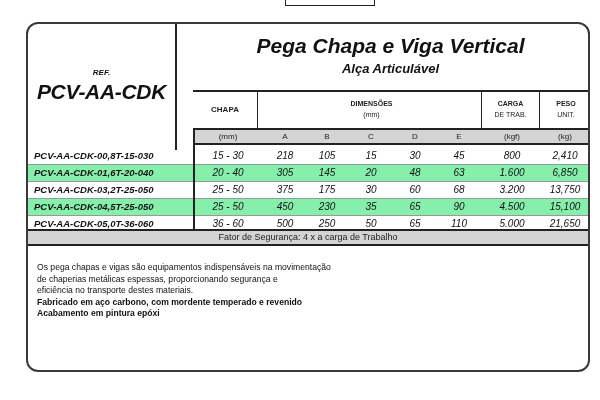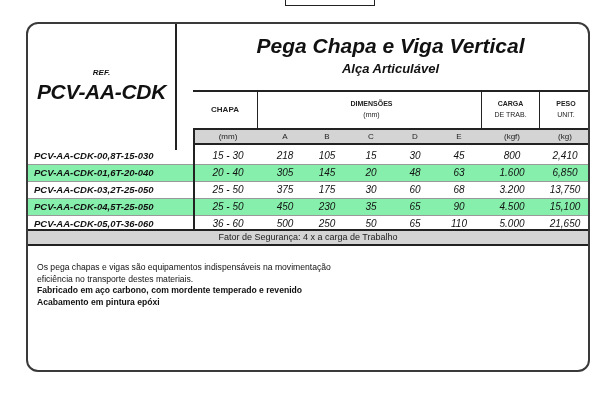--- a/index.html
+++ b/index.html
@@ -128,17 +128,18 @@
       <span style="left:484px">5.000</span>
       <span style="left:537px">21,650</span>
     </div>
   </div>
   <div class="coldiv"></div>
 
   <div class="factor">Fator de Segurança: 4 x a carga de Trabalho</div>
 
   <div class="desc">
     <div>Os pega chapas e vigas são equipamentos indispensáveis na movimentação</div>
+    <div>de chaperias metálicas espessas, proporcionando segurança e</div>
     <div>eficiência no transporte destes materiais.</div>
     <div class="b">Fabricado em aço carbono, com mordente temperado e revenido</div>
     <div class="b">Acabamento em pintura epóxi</div>
   </div>
 </div>
 
 </body></html>

